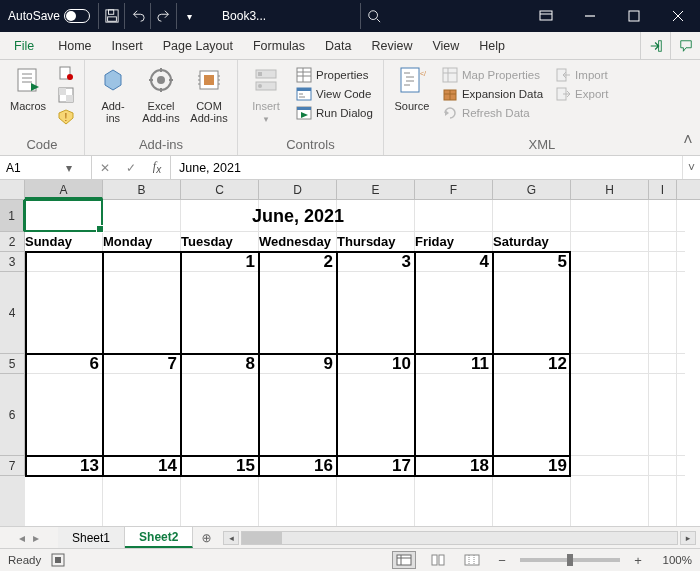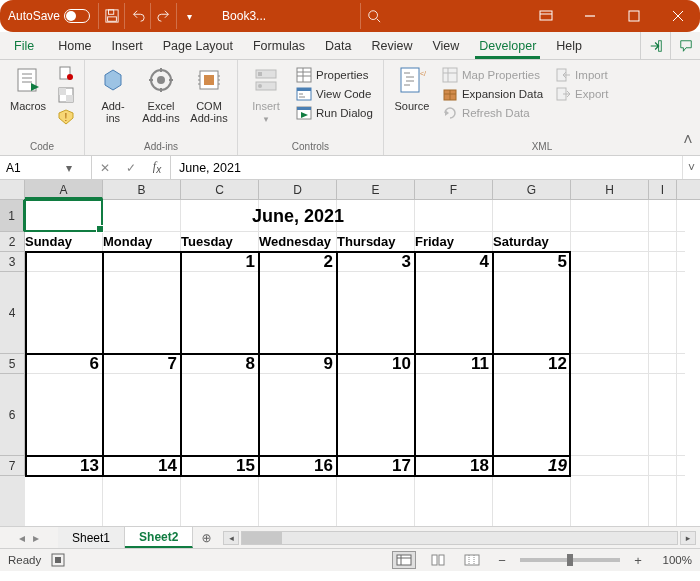--- a/index.html
+++ b/index.html
@@ -1,19 +1,19 @@
 <!DOCTYPE html>
 <html><head>
 <meta charset="utf-8">
 <style>
   * { box-sizing: border-box; margin: 0; padding: 0; font-family: "Segoe UI", Arial, sans-serif; }
   body { width: 700px; height: 581px; background: #fff; overflow: hidden; position: relative; }
 
   
-  .titlebar { height: 32px; background: #c2410c; display: flex; align-items: center; color: #fff; font-size: 12px; border-radius: 13px; }
+  .titlebar { height: 32px; background: #0f172a; display: flex; align-items: center; color: #fff; font-size: 12px; }
   .titlebar .seg { display: flex; align-items: center; gap: 6px; padding: 0 8px; }
   .autosave-toggle { display: flex; align-items: center; gap: 4px; }
   .toggle { width: 26px; height: 14px; border: 1px solid #fff; border-radius: 7px; position: relative; }
   .toggle::after { content: ""; position: absolute; left: 1px; top: 1px; width: 10px; height: 10px; border-radius: 50%; background: #fff; }
   .title-btn { width: 26px; height: 26px; display: flex; align-items: center; justify-content: center; border-left: 1px solid rgba(255,255,255,0.25); cursor: pointer; }
   .title-btn:first-child { border-left: none; }
   .spacer { flex: 1; }
   .docname { flex: 1; text-align: left; padding-left: 20px; }
   .win-btn { width: 44px; height: 32px; display: flex; align-items: center; justify-content: center; cursor: pointer; }
   .win-btn svg { stroke: #fff; }
@@ -24,21 +24,21 @@
   .ribbon-tab.file { color: #107c41; font-weight: 400; padding: 0 14px; }
   .ribbon-tab.active { color: #107c41; position: relative; }
   .ribbon-tab.active::after { content: ""; position: absolute; left: 6px; right: 6px; bottom: 0; height: 3px; background: #107c41; }
   .ribbon-tab-icons { margin-left: auto; display: flex; }
   .ribbon-tab-icon { width: 30px; display: flex; align-items: center; justify-content: center; border-left: 1px solid #d0d0d0; cursor: pointer; }
 
   
   .ribbon { height: 96px; background: #f3f2f1; border-bottom: 1px solid #d0d0d0; display: flex; font-size: 11px; color: #323130; }
   .group { border-right: 1px solid #d8d8d8; padding: 2px 6px 0 6px; display: flex; flex-direction: column; }
   .group-body { flex: 1; display: flex; align-items: flex-start; gap: 4px; }
-  .group-label { text-align: center; color: #6a6a6a; font-size: 10px; padding: 2px 0 3px 0; position: relative; }
+  .group-label { text-align: center; color: #6a6a6a; font-size: 13px; padding: 2px 0 3px 0; position: relative; }
   .big-btn { width: 44px; text-align: center; cursor: pointer; font-size: 11px; line-height: 12px; }
   .big-btn .ico { width: 32px; height: 32px; margin: 2px auto 4px auto; display: flex; align-items: center; justify-content: center; }
   .small-list { display: flex; flex-direction: column; gap: 1px; }
   .small-item { display: flex; align-items: center; gap: 4px; padding: 1px 4px; cursor: pointer; font-size: 11.5px; white-space: nowrap; }
   .small-item.disabled { color: #a0a0a0; }
   .small-item .sico { width: 16px; height: 16px; display: flex; align-items: center; justify-content: center; }
   .ribbon-toggle { position: absolute; right: 4px; top: 132px; width: 16px; height: 16px; display: flex; align-items: center; justify-content: center; cursor: pointer; color: #666; }
 
   
   .formula-row { height: 24px; border-bottom: 1px solid #d0d0d0; display: flex; align-items: stretch; font-size: 12px; }
@@ -156,21 +156,20 @@
 
 <div class="ribbon-tabs">
   <div class="ribbon-tab file">File</div>
   <div class="ribbon-tab">Home</div>
   <div class="ribbon-tab">Insert</div>
   <div class="ribbon-tab">Page Layout</div>
   <div class="ribbon-tab">Formulas</div>
   <div class="ribbon-tab">Data</div>
   <div class="ribbon-tab">Review</div>
   <div class="ribbon-tab">View</div>
-  <div class="ribbon-tab active">Developer</div>
   <div class="ribbon-tab">Help</div>
   <div class="ribbon-tab-icons">
     <div class="ribbon-tab-icon">
       <svg width="14" height="14" viewBox="0 0 16 16">
           <path d="M2 8 L10 8 M7 4 L11 8 L7 12" fill="none" stroke="#107c41" stroke-width="1.4"></path>
           <rect x="11" y="2" width="3" height="12" fill="none" stroke="#107c41"></rect>
         </svg>
     </div>
     <div class="ribbon-tab-icon">
       <svg width="14" height="14" viewBox="0 0 16 16">
@@ -483,21 +482,21 @@
         <div class="cal-cell" style="left: 234px; top: 154px; width: 78px; height: 20px; line-height: 20px;">9</div>
         <div class="cal-cell" style="left: 312px; top: 154px; width: 78px; height: 20px; line-height: 20px;">10</div>
         <div class="cal-cell" style="left: 390px; top: 154px; width: 78px; height: 20px; line-height: 20px;">11</div>
         <div class="cal-cell" style="left: 468px; top: 154px; width: 78px; height: 20px; line-height: 20px;">12</div>
         <div class="cal-cell" style="left: 0px; top: 256px; width: 78px; height: 20px; line-height: 20px;">13</div>
         <div class="cal-cell" style="left: 78px; top: 256px; width: 78px; height: 20px; line-height: 20px;">14</div>
         <div class="cal-cell" style="left: 156px; top: 256px; width: 78px; height: 20px; line-height: 20px;">15</div>
         <div class="cal-cell" style="left: 234px; top: 256px; width: 78px; height: 20px; line-height: 20px;">16</div>
         <div class="cal-cell" style="left: 312px; top: 256px; width: 78px; height: 20px; line-height: 20px;">17</div>
         <div class="cal-cell" style="left: 390px; top: 256px; width: 78px; height: 20px; line-height: 20px;">18</div>
-        <div class="cal-cell" style="left: 468px; top: 256px; width: 78px; height: 14px; line-height: 20px; font-style: italic;">19</div>
+        <div class="cal-cell" style="left: 468px; top: 256px; width: 78px; height: 14px; line-height: 20px;">19</div>
         <div class="active-cell" style="left: -1px; top: -1px; width: 79px; height: 33px;"></div>
       </div>
   </div>
 </div>
 
 <div class="sheet-row">
   <div class="sheet-nav">
     <span>◂</span>
     <span>▸</span>
   </div>

